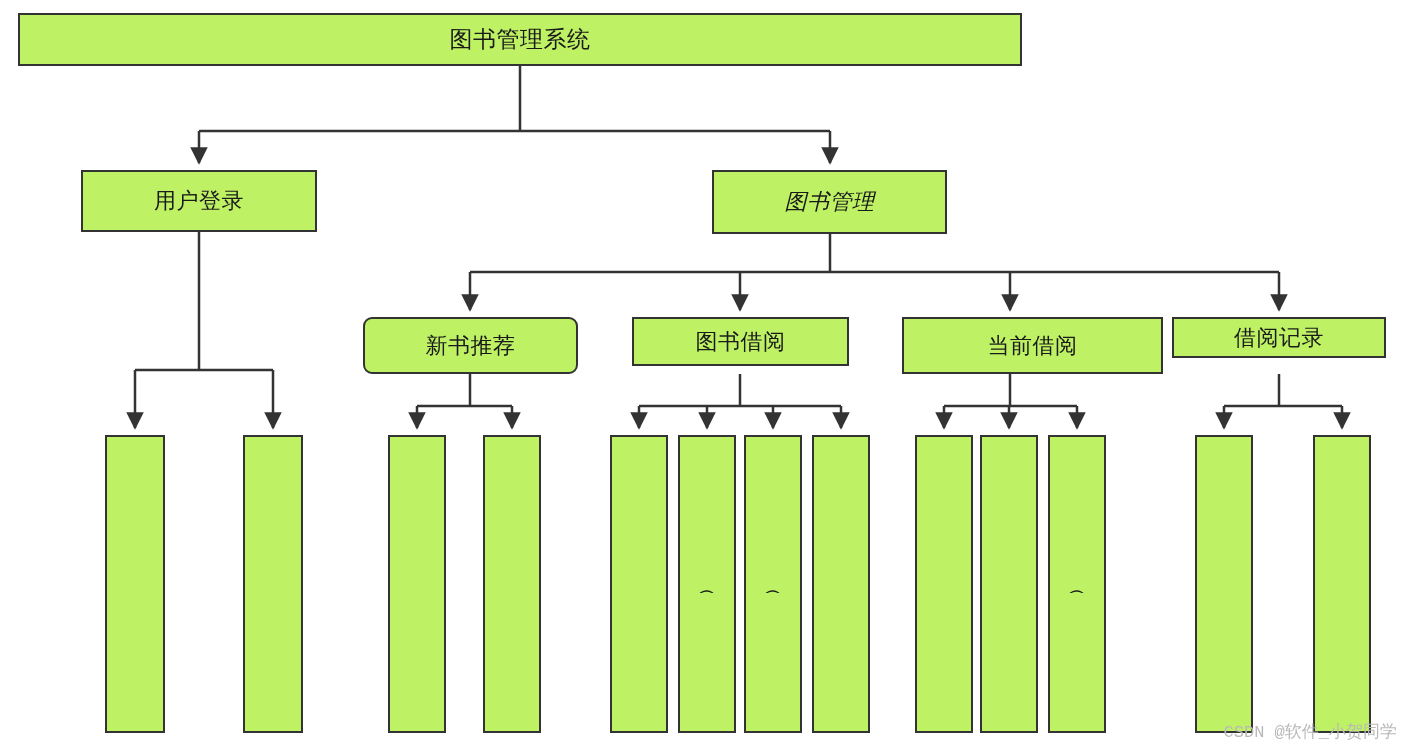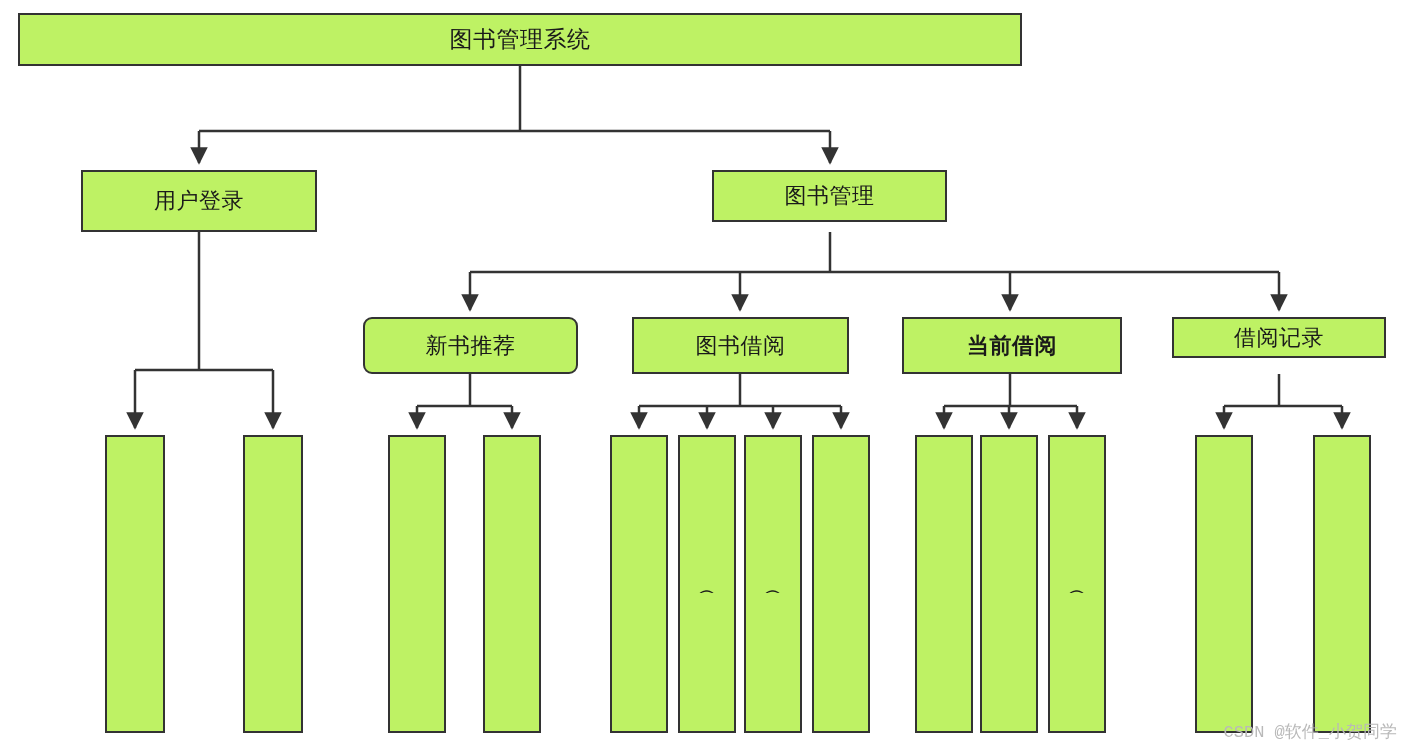--- a/index.html
+++ b/index.html
@@ -133,31 +133,31 @@
     </g>
   </svg>
 
   <div class="node horizontal root" style="left: 18px; top: 13px; width: 1004px; height: 53px;">
     <span class="node-label">图书管理系统</span>
   </div>
 
   <div class="node horizontal" style="left: 81px; top: 170px; width: 236px; height: 62px;">
     <span class="node-label">用户登录</span>
   </div>
-  <div class="node horizontal" style="left: 712px; top: 170px; width: 235px; height: 52px;">
+  <div class="node horizontal" style="left: 712px; top: 170px; width: 235px; height: 64px; font-style: italic;">
     <span class="node-label">图书管理</span>
   </div>
 
   <div class="node horizontal" style="left: 363px; top: 317px; width: 215px; height: 57px; border-radius: 9px;">
     <span class="node-label">新书推荐</span>
   </div>
-  <div class="node horizontal" style="left: 632px; top: 317px; width: 217px; height: 57px;">
+  <div class="node horizontal" style="left: 632px; top: 317px; width: 217px; height: 49px;">
     <span class="node-label">图书借阅</span>
   </div>
-  <div class="node horizontal" style="left: 902px; top: 317px; width: 220px; height: 57px; font-weight: bold;">
+  <div class="node horizontal" style="left: 902px; top: 317px; width: 261px; height: 57px;">
     <span class="node-label">当前借阅</span>
   </div>
   <div class="node horizontal" style="left: 1172px; top: 317px; width: 214px; height: 41px;">
     <span class="node-label">借阅记录</span>
   </div>
 
   <div class="node vertical" style="left: 105px; top: 435px; width: 60px; height: 298px;">
     <span class="node-label">用户登录</span>
   </div>
   <div class="node vertical" style="left: 243px; top: 435px; width: 60px; height: 298px;">

